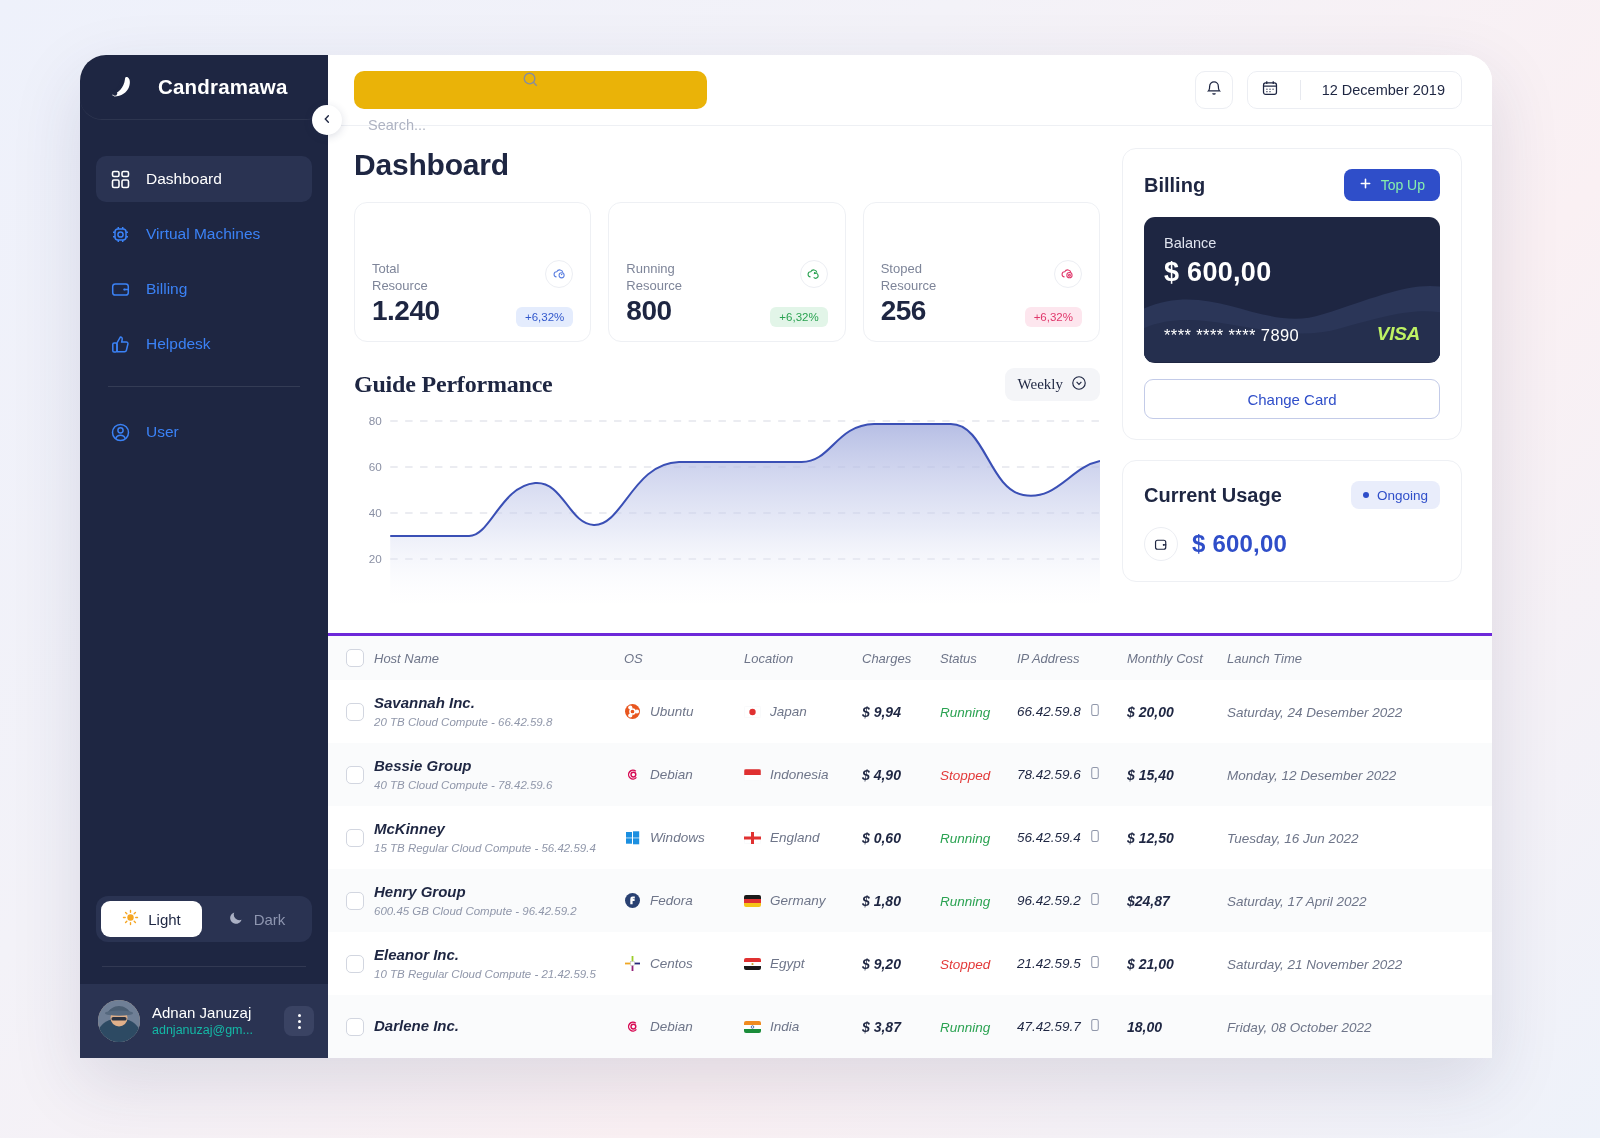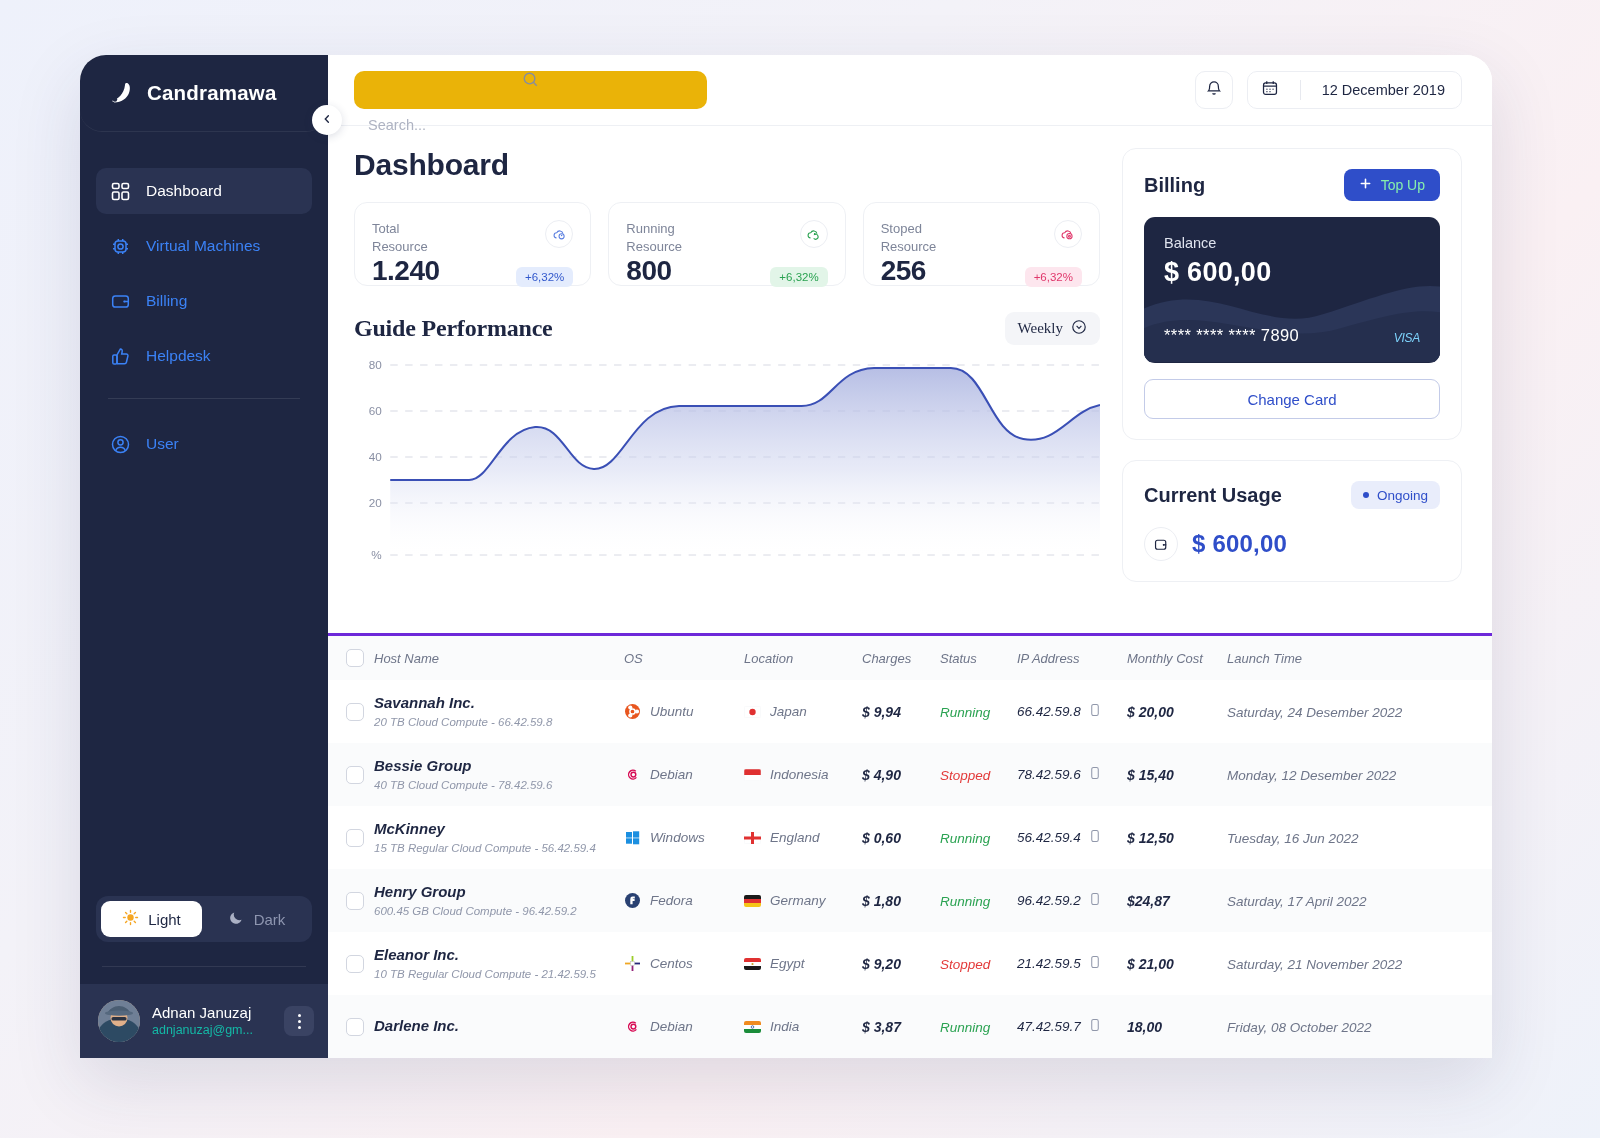--- a/index.html
+++ b/index.html
@@ -26,22 +26,22 @@
   }
 
   
   .sidebar {
     width: 248px; flex: none;
     background: #1e2642;
     display: flex; flex-direction: column;
     position: relative;
   }
   .brand {
-    height: 77px; flex: none;
-    display: flex; align-items: center; gap: 13px;
+    height: 65px; flex: none;
+    display: flex; align-items: center; gap: 24px;
     padding: 0 0 0 28px;
     border-bottom: 1px solid rgba(255,255,255,.07);
     border-radius: 22px;
   }
   .brand-logo { width: 26px; height: 26px; flex: none; }
   .brand-name {
     color: #fff; font-size: 20.5px; font-weight: bold; letter-spacing: .2px;
   }
   .nav { padding: 36px 16px 0 16px; }
   .nav-item {
@@ -147,24 +147,24 @@
     display: flex; gap: 22px; overflow: hidden;
   }
   .col-left { flex: 1 1 auto; min-width: 0; display: flex; flex-direction: column; }
   .col-right { width: 340px; flex: none; }
 
   .page-title { font-size: 30px; font-weight: bold; color: #1e2642; margin-bottom: 20px; letter-spacing: -.2px; }
 
   
   .stats { display: flex; gap: 17px; }
   .stat {
-    flex: 1; height: 84px;
+    flex: 1; height: 140px;
     border: 1px solid #eef0f4; border-radius: 13px;
     padding: 17px 17px 14px 17px;
-    display: flex; flex-direction: column; justify-content: space-between;
+    display: flex; flex-direction: column; justify-content: flex-end;
     background: #fff;
   }
   .stat-top { display: flex; align-items: flex-start; }
   .stat-label { font-size: 13px; color: #7e8599; line-height: 1.35; }
   .stat-ic {
     margin-left: auto; width: 28px; height: 28px; border-radius: 50%;
     border: 1px solid #eceef3;
     display: flex; align-items: center; justify-content: center;
   }
   .stat-bot { display: flex; align-items: flex-end; }
@@ -214,21 +214,21 @@
     margin-top: 16px; height: 146px; border-radius: 11px;
     background: #1e2642; position: relative; overflow: hidden;
     padding: 18px 20px;
     display: flex; flex-direction: column;
   }
   .cc-wave { position: absolute; inset: 0; }
   .cc-label { color: #dfe3ee; font-size: 14.5px; position: relative; }
   .cc-amount { color: #fff; font-size: 27px; font-weight: bold; margin-top: 6px; position: relative; letter-spacing: .3px; }
   .cc-bottom { margin-top: auto; display: flex; align-items: flex-end; position: relative; }
   .cc-num { color: #fff; font-size: 16.5px; letter-spacing: .4px; }
-  .cc-visa { margin-left: auto; color: #7dd3fc; font-size: 12px; font-weight: normal; font-style: italic; letter-spacing: -.3px; }
+  .cc-visa { margin-left: auto; color: #bef264; font-size: 19px; font-weight: bold; font-style: italic; letter-spacing: -.3px; }
   .change-card {
     margin-top: 16px; width: 100%; height: 40px;
     border: 1px solid #c3cbe8; border-radius: 9px;
     background: #fff; color: #2f4ec9; font-size: 15px;
     font-family: inherit; cursor: pointer;
   }
   .status-pill {
     margin-left: auto; background: #e9edfb; color: #2f4ec9;
     height: 28px; border-radius: 8px; padding: 0 12px;
     display: flex; align-items: center; gap: 8px; font-size: 13.5px;

